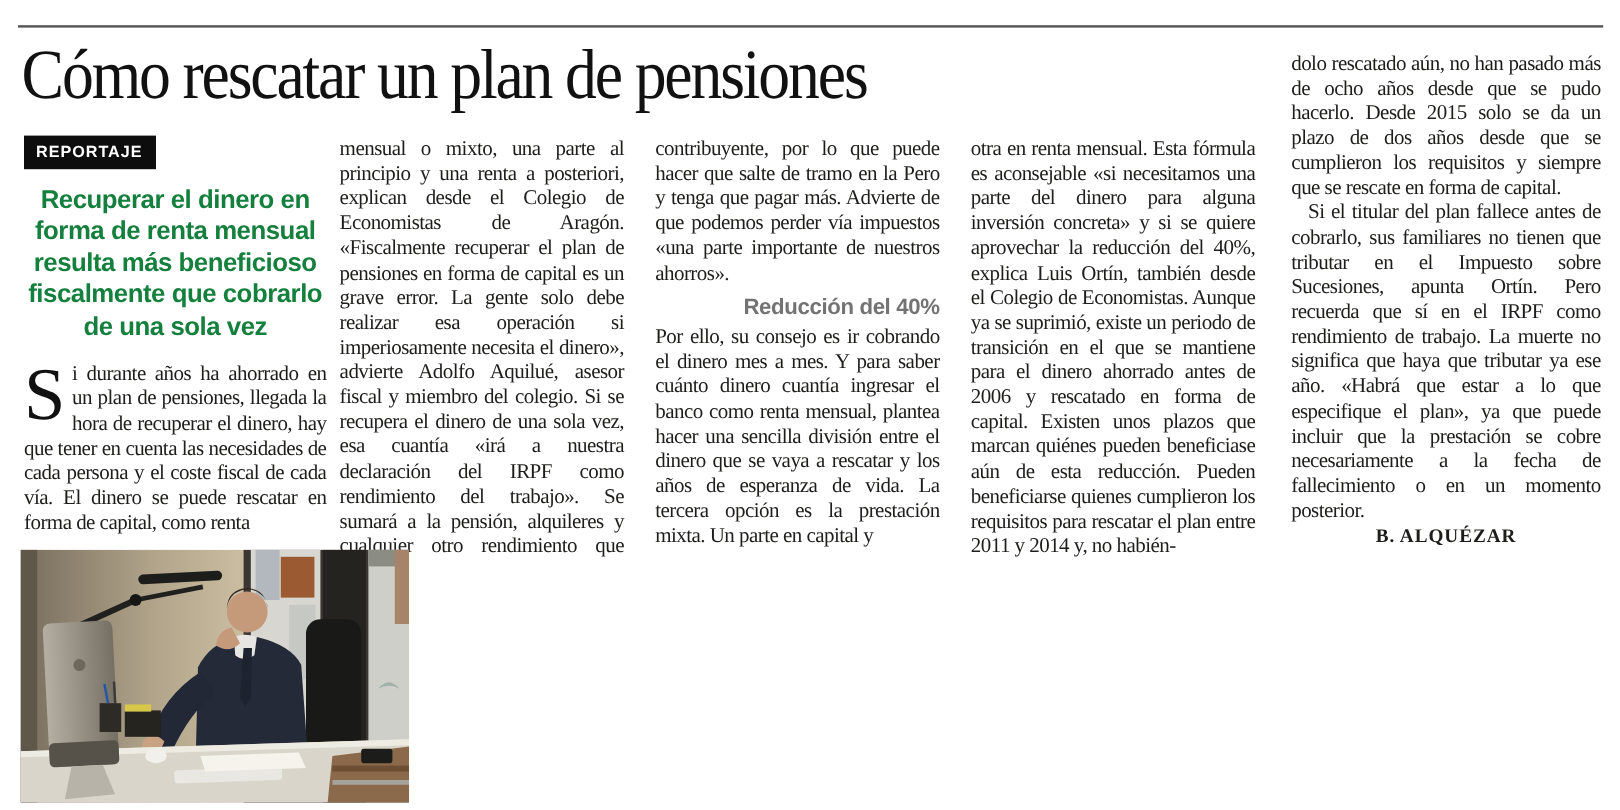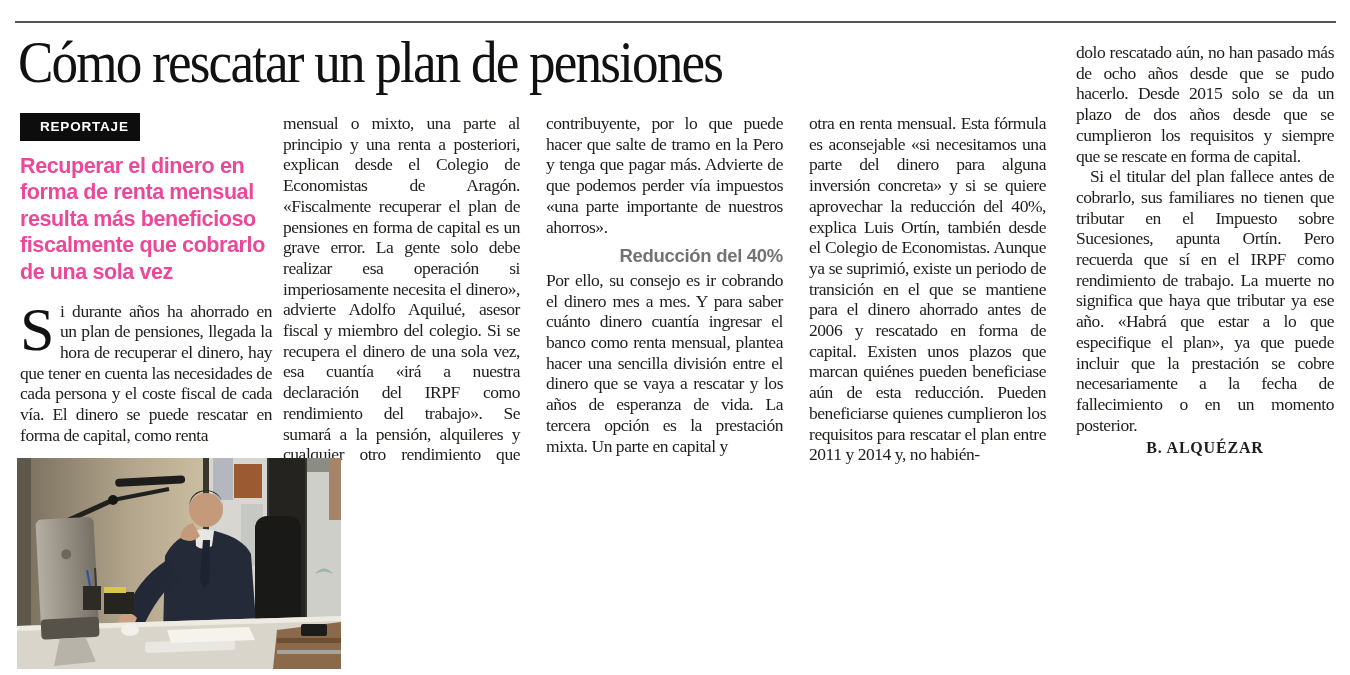--- a/index.html
+++ b/index.html
@@ -19,25 +19,25 @@
          line-height:20.7px; text-align:justify; letter-spacing:-0.45px; color:#1d1d1b; }
   .col1 { left:20px;  width:252px; }
   .col2 { left:283px; }
   .col3 { left:546px; }
   .col4 { left:809px; }
   .col5 { left:1076px; top:42px; width:258px; }
 
   .kicker { display:inline-block; background:#0d0d0d; color:#fff;
             font-family:"Liberation Sans","DejaVu Sans",sans-serif;
             font-weight:bold; font-size:13.5px; letter-spacing:0.8px;
-            padding:4px 11px 3px 20px; margin-bottom:12px; }
+            padding:4px 11px 3px 10px; margin-bottom:12px; }
 
   .standfirst { font-family:"Liberation Sans","DejaVu Sans",sans-serif;
                 font-weight:bold; font-size:21.5px; line-height:26.6px;
-                letter-spacing:-0.4px; color:#ec4899; text-align:left; margin-bottom:15px; }
+                letter-spacing:-0.4px; color:#15803d; text-align:center; margin-bottom:15px; }
 
   .dropcap { float:left; font-size:62px; line-height:50px; padding:3px 6px 0 0; color:#111; }
 
   .subhead { font-family:"Liberation Sans","DejaVu Sans",sans-serif;
              font-weight:bold; font-size:18.5px; letter-spacing:-0.3px;
              text-align:right; color:#737373; margin:9px 0 3px 0; }
 
   .para2 { text-indent:14px; }
   .byline { text-align:center; font-weight:bold; font-size:16px;
             letter-spacing:0.8px; margin-top:3px; }

